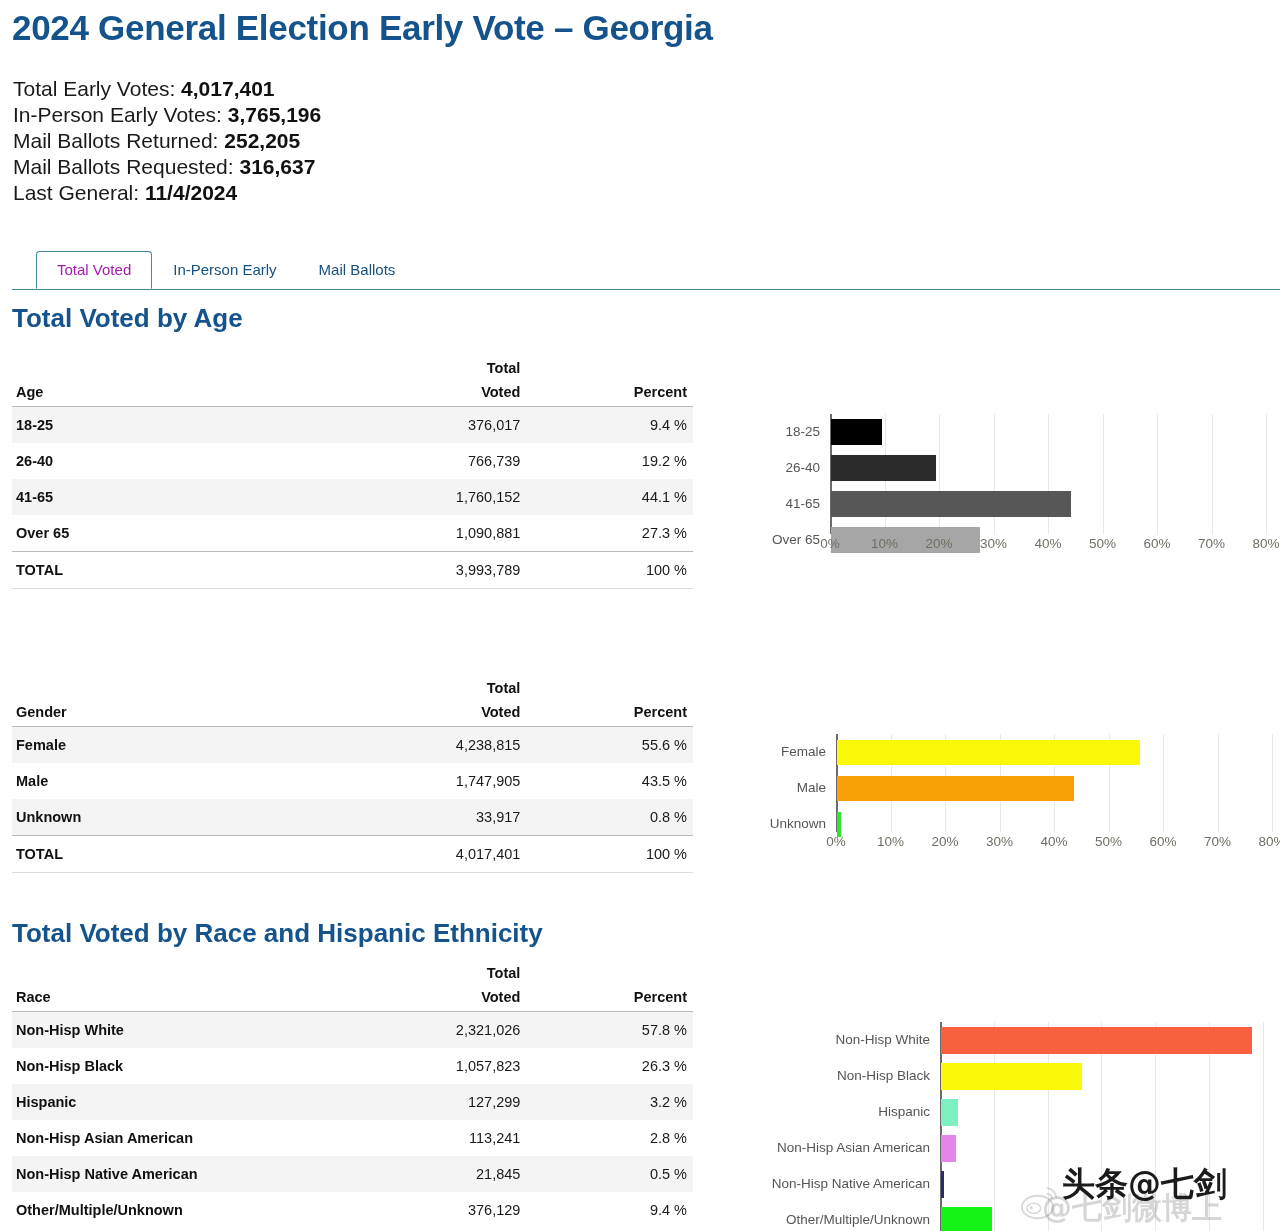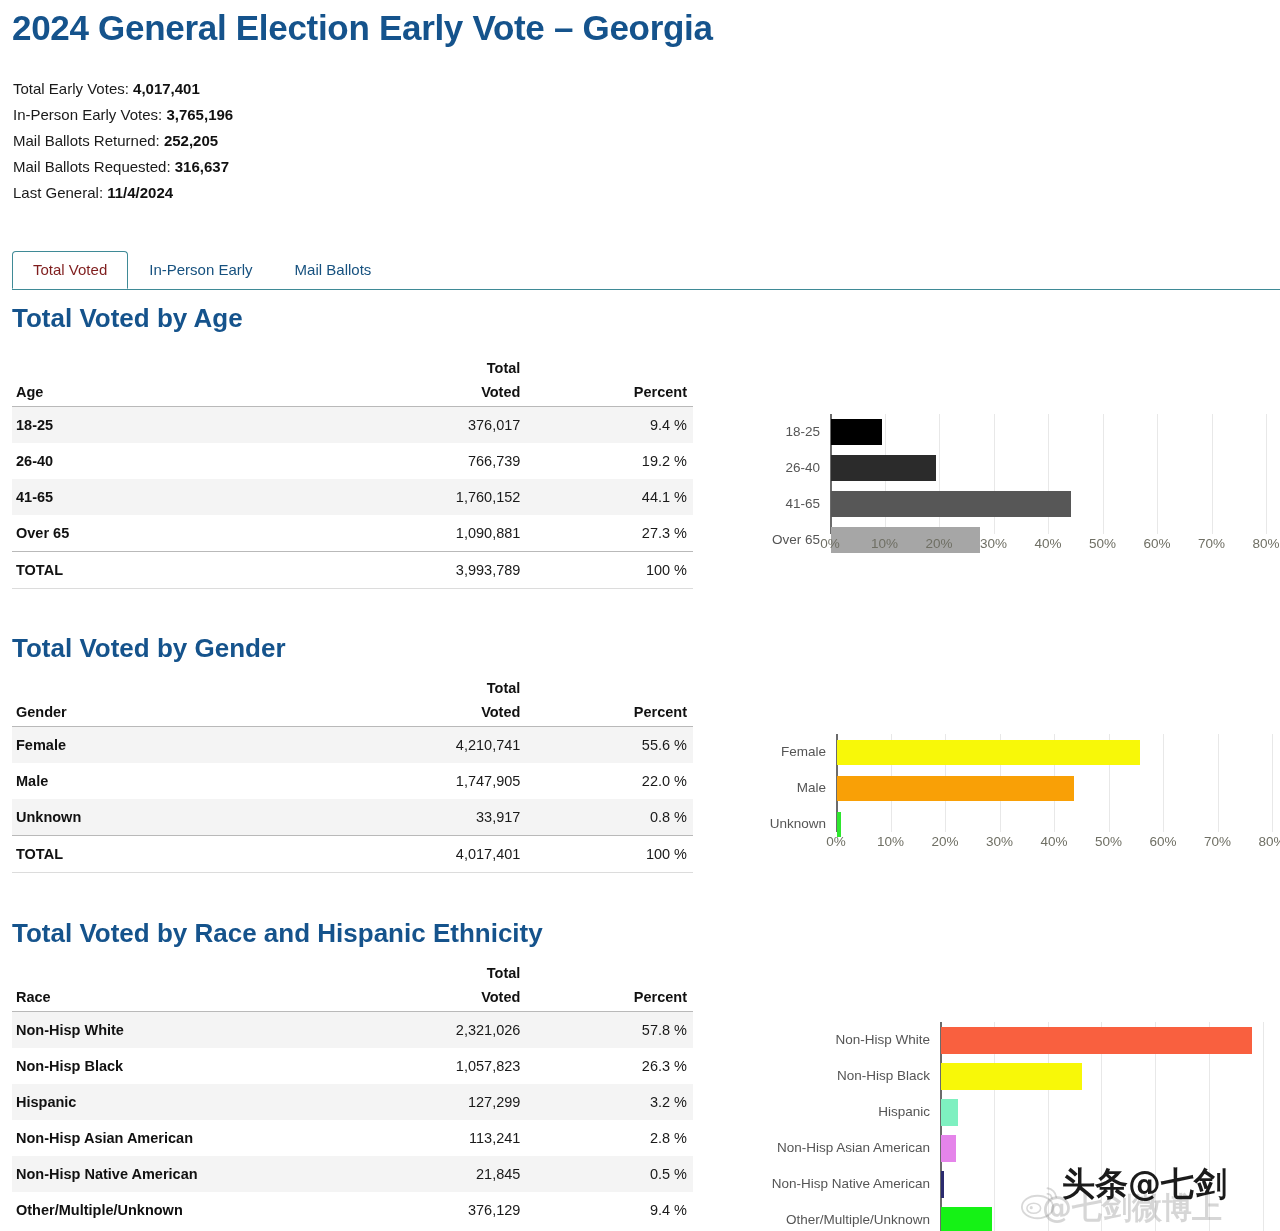--- a/index.html
+++ b/index.html
@@ -13,44 +13,44 @@
   .page { position: relative; width: 1280px; height: 1231px; background: #fff; }
 
   
   .page-title {
     position: absolute; left: 12px; top: 8px;
     font-size: 35px; font-weight: bold; color: #15538c;
     letter-spacing: -0.3px; white-space: nowrap;
   }
   .summary { position: absolute; left: 13px; top: 76px; }
   .summary-line {
-    font-size: 15px; color: #1a1a1a; line-height: 26px; white-space: nowrap;
+    font-size: 21px; color: #1a1a1a; line-height: 26px; white-space: nowrap;
   }
   .summary-line .lbl { font-weight: normal; }
   .summary-line .val { font-weight: bold; color: #111; }
   .summary-line a.src-link {
     color: #15538c; font-weight: bold; text-decoration: underline;
   }
 
   
   .tabs {
     position: absolute; left: 12px; top: 251px;
     width: 1268px; height: 39px;
     border-bottom: 1px solid #3f8a96;
   }
   .tab {
     position: relative; float: left;
     padding: 9px 20px 10px 20px;
     font-size: 15px; color: #16517f; cursor: pointer;
     background: transparent; border: 1px solid transparent;
   }
   .tab.active {
-    color: #7f1d1d; background: #fff;
+    color: #a21caf; background: #fff;
     border: 1px solid #3f8a96; border-bottom: 1px solid #fff;
-    border-radius: 4px 4px 0 0; top: 0px;
+    border-radius: 4px 4px 0 0; top: 0px; margin-left: 24px;
   }
 
   
   .sec-title {
     position: absolute; left: 12px;
     font-size: 26px; font-weight: bold; color: #15538c;
     white-space: nowrap;
   }
 
   
@@ -216,45 +216,44 @@
       <div class="tick" style="left: 99.5px; top: 128px; width: 50px;">10%</div>
       <div class="tick" style="left: 154px; top: 128px; width: 50px;">20%</div>
       <div class="tick" style="left: 208.5px; top: 128px; width: 50px;">30%</div>
       <div class="tick" style="left: 263px; top: 128px; width: 50px;">40%</div>
       <div class="tick" style="left: 317.5px; top: 128px; width: 50px;">50%</div>
       <div class="tick" style="left: 372px; top: 128px; width: 50px;">60%</div>
       <div class="tick" style="left: 426.5px; top: 128px; width: 50px;">70%</div>
       <div class="tick" style="left: 481px; top: 128px; width: 50px;">80%</div>
     </div>
 
-  <div class="sec-title" style="top:633px">Total Voted by Gender</div>
 
   <table class="data" style="top:678px">
     <thead>
       <tr>
         <th class="c-name"></th>
         <th class="c-val">Total</th>
         <th class="c-pct"></th>
       </tr>
       <tr class="hdr-row">
         <th class="c-name">Gender</th>
         <th class="c-val">Voted</th>
         <th class="c-pct">Percent</th>
       </tr>
     </thead>
     <tbody>
       <tr class="odd">
         <td class="c-name">Female</td>
-        <td class="c-val">4,210,741</td>
+        <td class="c-val">4,238,815</td>
         <td class="c-pct">55.6 %</td>
       </tr>
       <tr class="even">
         <td class="c-name">Male</td>
         <td class="c-val">1,747,905</td>
-        <td class="c-pct">22.0 %</td>
+        <td class="c-pct">43.5 %</td>
       </tr>
       <tr class="odd">
         <td class="c-name">Unknown</td>
         <td class="c-val">33,917</td>
         <td class="c-pct">0.8 %</td>
       </tr>
       <tr class="even total-row last-row">
         <td class="c-name">TOTAL</td>
         <td class="c-val">4,017,401</td>
         <td class="c-pct">100 %</td>

